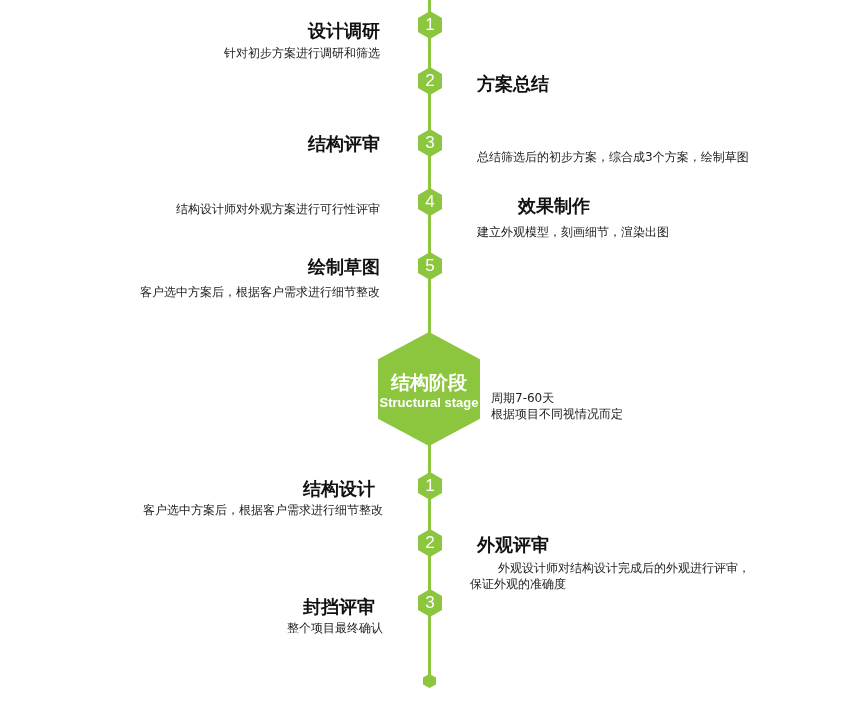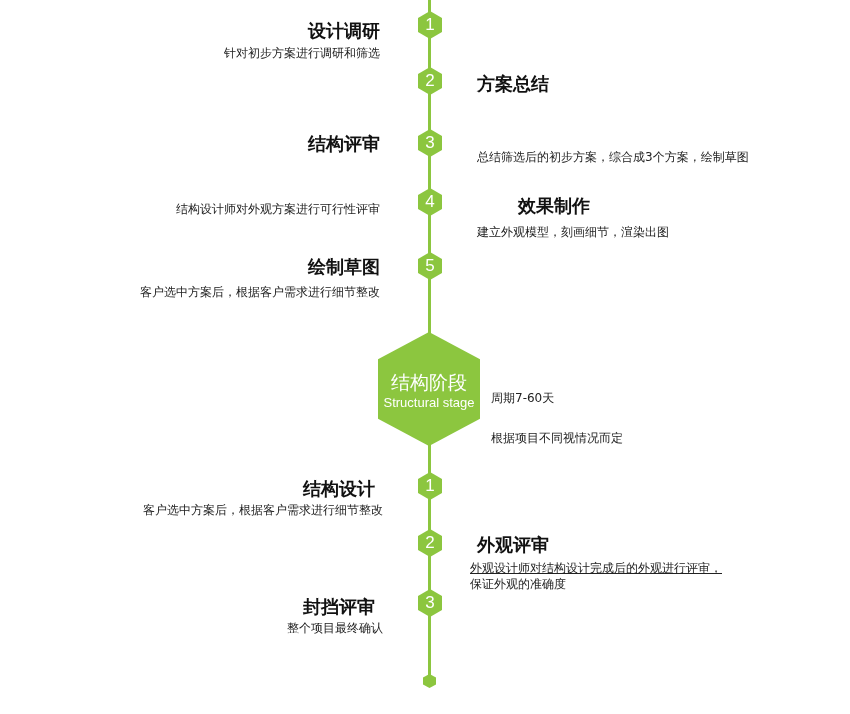--- a/index.html
+++ b/index.html
@@ -8,21 +8,21 @@
     .line { position: absolute; left: 428px; width: 3px; background: #8cc63f; }
     .hex { position: absolute; width: 24px; height: 28px; background: #8cc63f;
            clip-path: polygon(50% 0, 100% 25%, 100% 75%, 50% 100%, 0 75%, 0 25%);
            color: #fff; font-size: 17px; line-height: 28px; text-align: center;
            font-family: "Liberation Sans", sans-serif; }
     .title { position: absolute; font-size: 18px; font-weight: bold; color: #111; white-space: nowrap; text-align: center; }
     .desc { position: absolute; font-size: 12px; color: #222; white-space: nowrap; line-height: 16px; }
     .right { text-align: center; }
     .big-hex { position: absolute; left: 378px; top: 332px; width: 102px; height: 114px; background: #8cc63f;
                clip-path: polygon(50% 0, 100% 24%, 100% 76%, 50% 100%, 0 76%, 0 24%);
-               color: #fff; text-align: center; }
+               color: #fff; text-align: center; font-weight: bold; }
     .big-hex .cn { position: absolute; top: 38px; left: 0; width: 100%; font-size: 19px; }
     .big-hex .en { position: absolute; top: 63px; left: 0; width: 100%; font-size: 13px;
                    font-family: "Liberation Sans", sans-serif; }
     .end-dot { position: absolute; left: 423px; top: 674px; width: 13px; height: 14px; background: #8cc63f;
                clip-path: polygon(50% 0, 100% 25%, 100% 75%, 50% 100%, 0 75%, 0 25%); }
   </style>
 </head>
 <body>
 
 <div class="line" style="top:0; height:340px;"></div>
@@ -46,28 +46,28 @@
 
 <div class="hex" style="left:418px; top:252px;">5</div>
 <div class="title right" style="right:470px; top:255px;">绘制草图</div>
 <div class="desc right" style="right:470px; top:284px;">客户选中方案后，根据客户需求进行细节整改</div>
 
 <div class="big-hex">
   <div class="cn">结构阶段</div>
   <div class="en">Structural stage</div>
 </div>
 <div class="desc" style="left:491px; top:390px;">周期7-60天</div>
-<div class="desc" style="left:491px; top:406px;margin-top:24px;">根据项目不同视情况而定</div>
+<div class="desc" style="left:491px; top:406px;">根据项目不同视情况而定</div>
 
 <div class="hex" style="left:418px; top:472px;">1</div>
 <div class="title right" style="right:475px; top:477px;">结构设计</div>
 <div class="desc right" style="right:467px; top:502px;">客户选中方案后，根据客户需求进行细节整改</div>
 
 <div class="hex" style="left:418px; top:529px;">2</div>
 <div class="title" style="left:477px; top:533px;">外观评审</div>
-<div class="desc" style="left:470px; top:560px;text-decoration:underline;">外观设计师对结构设计完成后的外观进行评审，</div>
+<div class="desc" style="left:498px; top:560px;">外观设计师对结构设计完成后的外观进行评审，</div>
 <div class="desc" style="left:470px; top:576px;text-align:center;">保证外观的准确度</div>
 
 <div class="hex" style="left:418px; top:589px;">3</div>
 <div class="title right" style="right:475px; top:595px;">封挡评审</div>
 <div class="desc right" style="right:467px; top:620px;">整个项目最终确认</div>
 
 <div class="end-dot"></div>
 
 </body></html>

